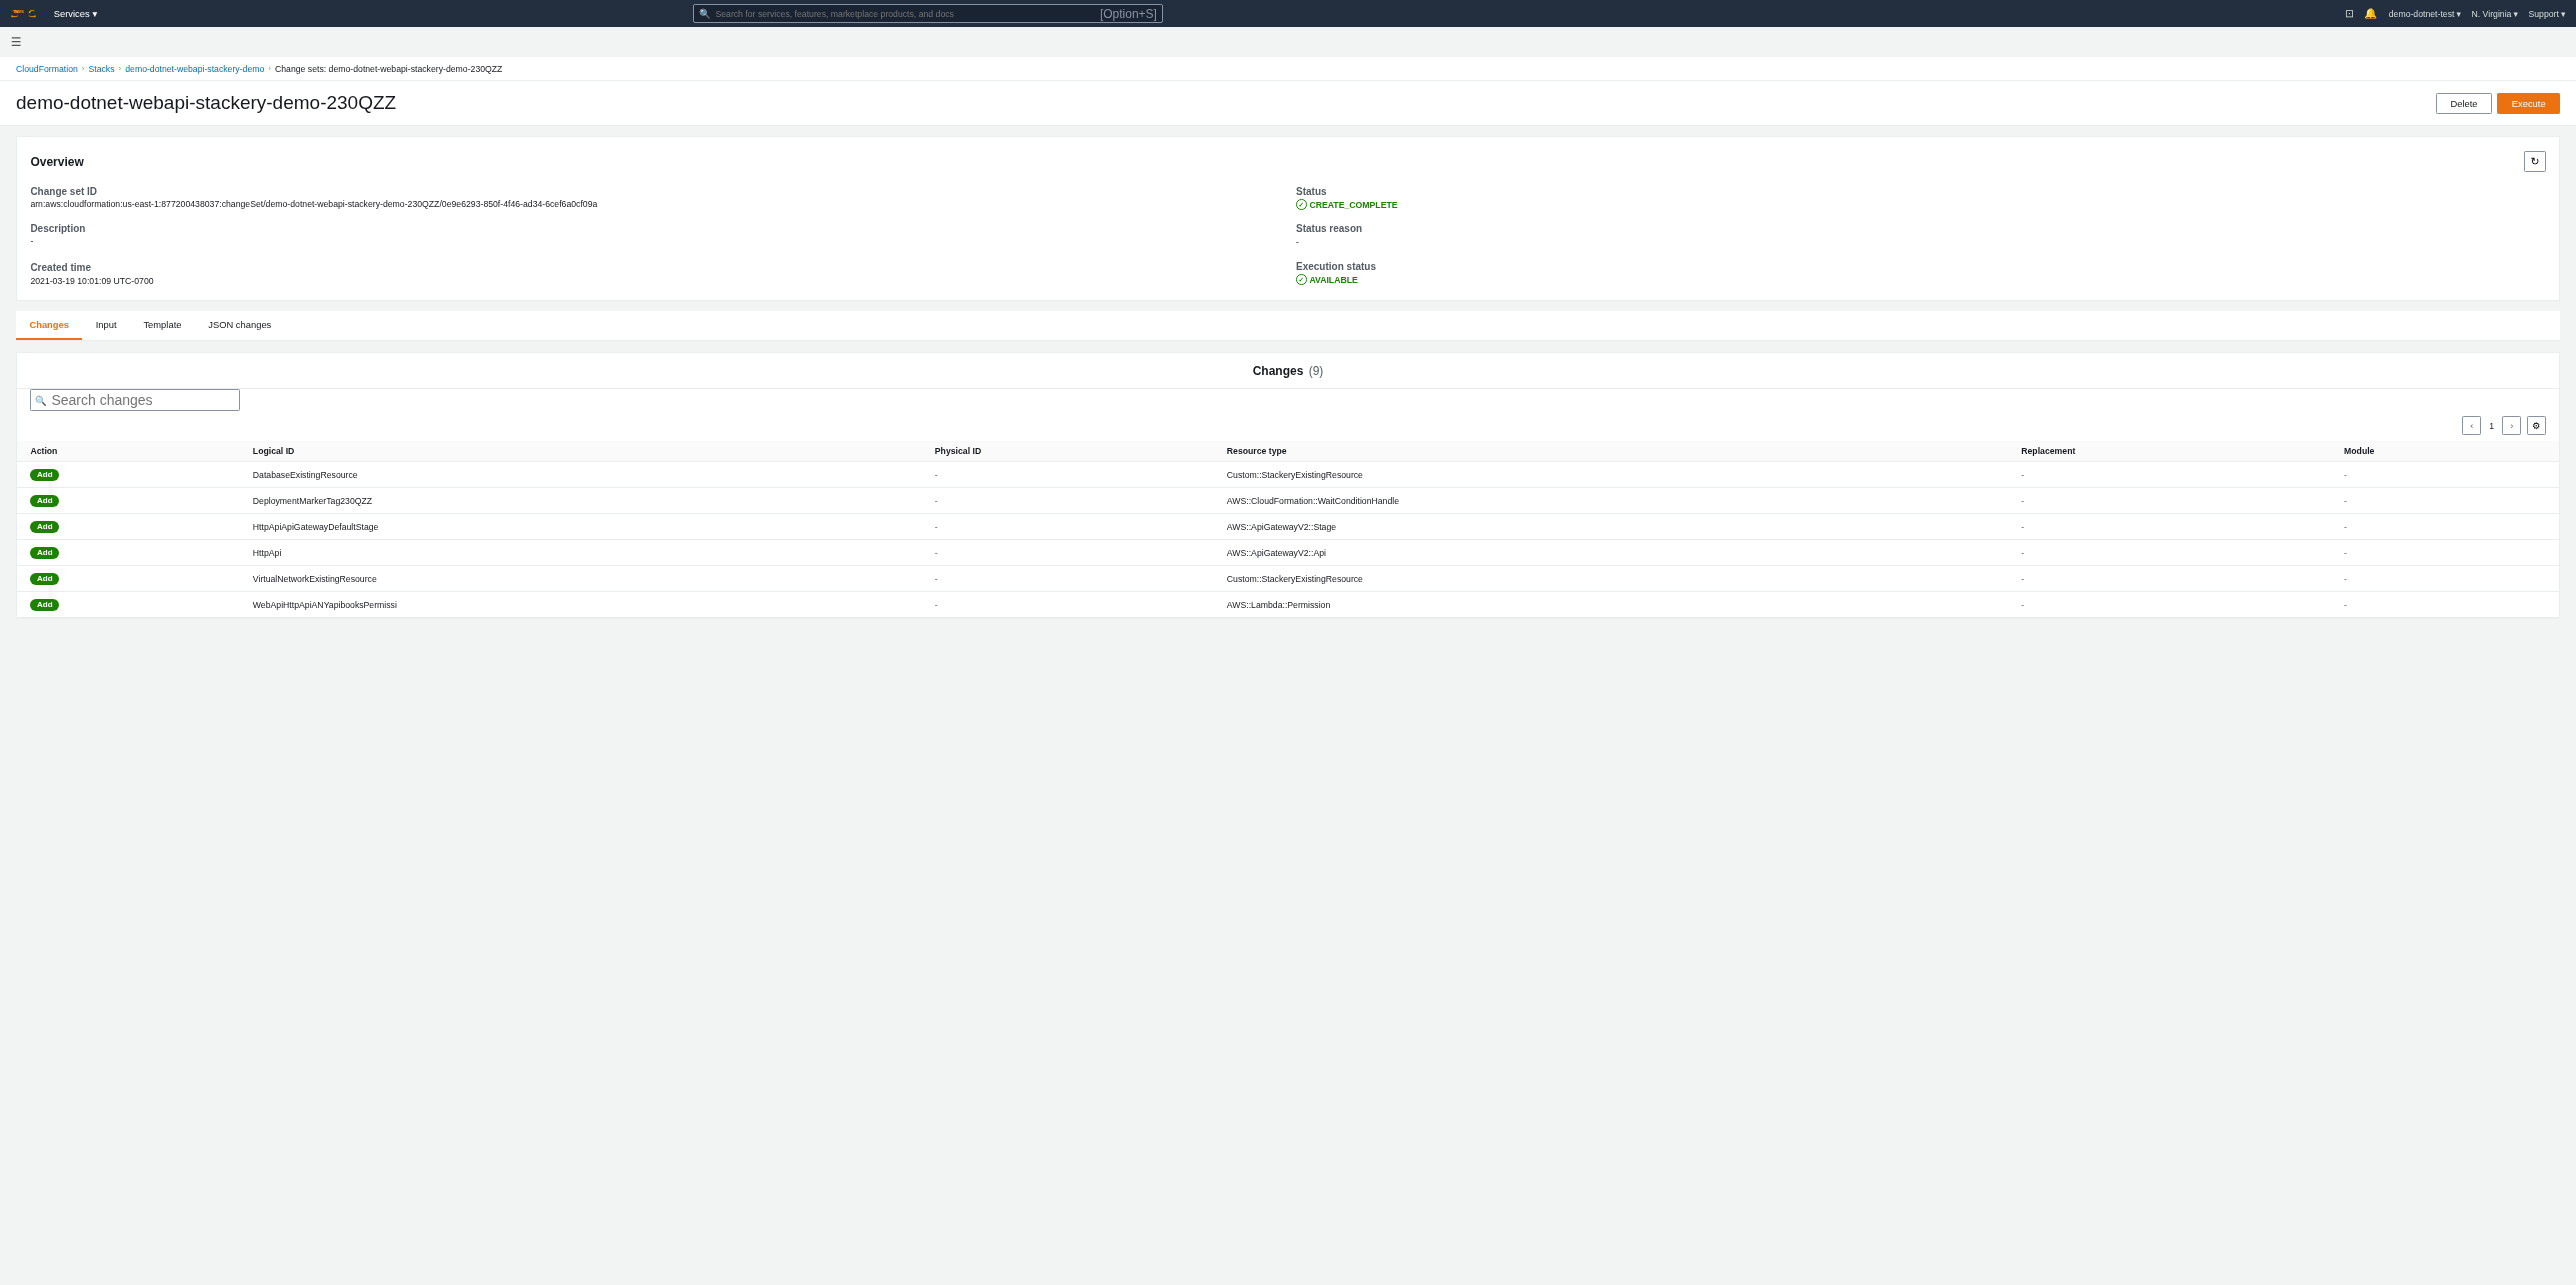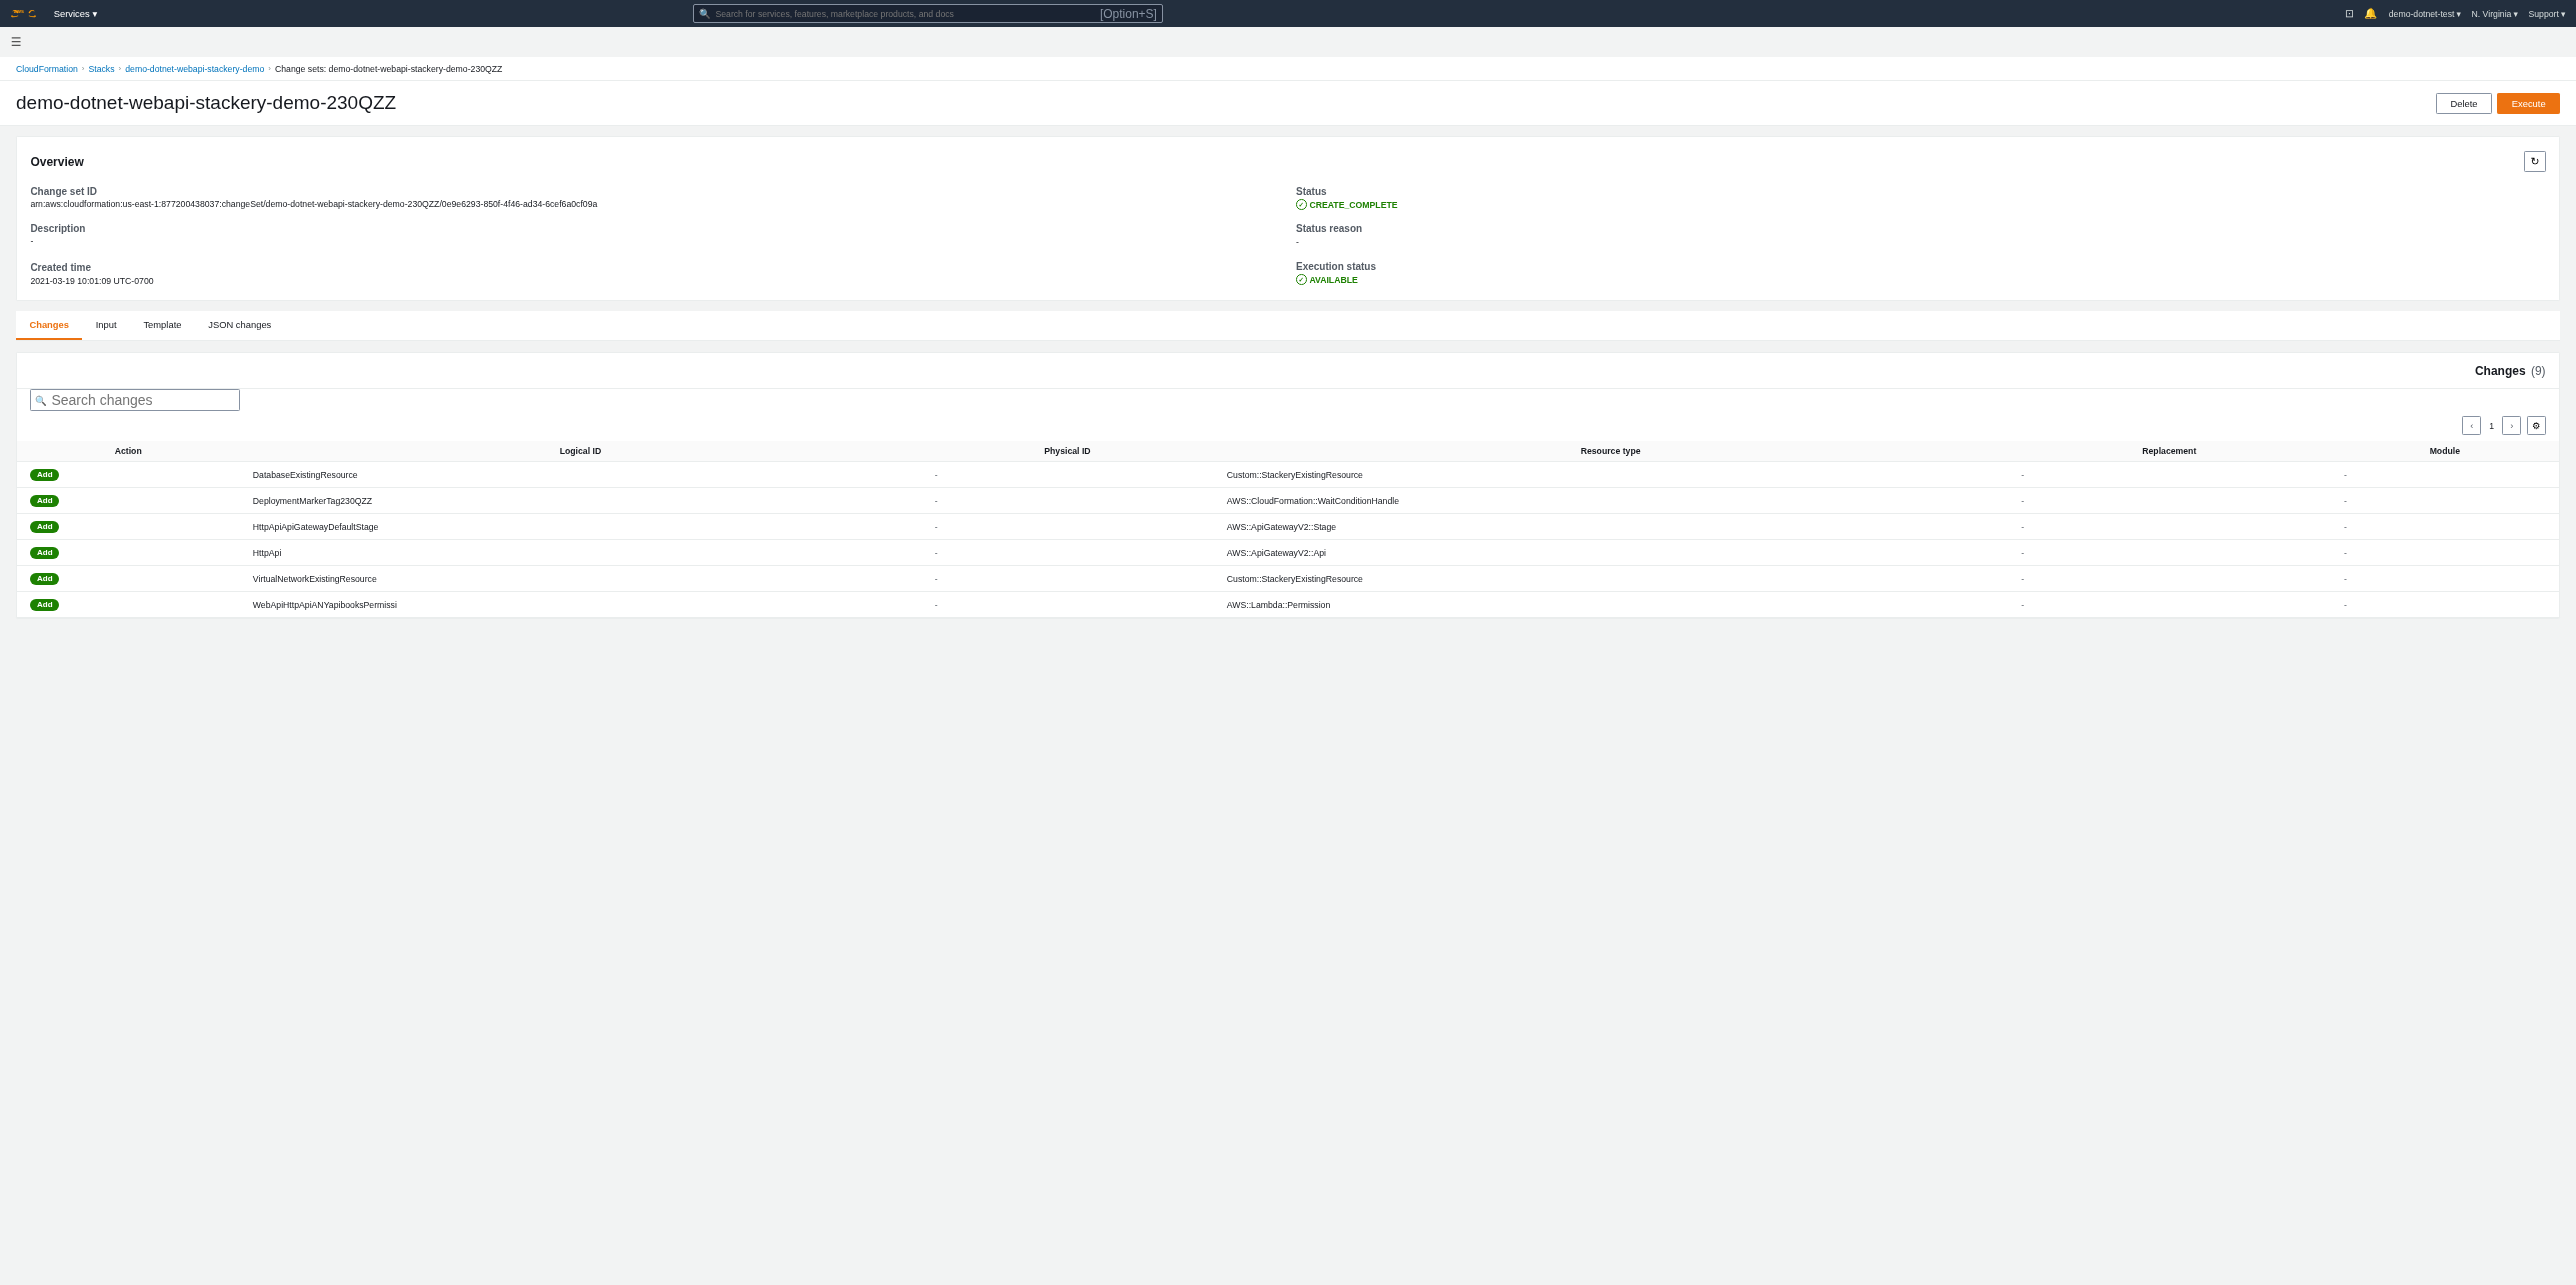--- a/index.html
+++ b/index.html
@@ -251,21 +251,21 @@
       background: #fff;
       margin: 10.7px 16px;
       border: 0.7px solid #eaeded;
       border-radius: 1.3px;
     }
     .changes-header {
       padding: 10.7px 13.4px;
       border-bottom: 0.7px solid #eaeded;
       display: flex;
       align-items: center;
-      justify-content: flex-end;
+      justify-content: center;
     }
     .search-changes-input {
       flex: 1;
       height: 21.5px;
       border: 0.7px solid #8792a2;
       border-radius: 1.3px;
       padding: 0 6.7px 0 20px;
       font-size: 14px;
       background: #fff;
     }
@@ -323,21 +323,21 @@
       align-items: center;
       justify-content: center;
     }
 
     
     .changes-table {
       width: 100%;
       border-collapse: collapse;
     }
     .changes-table th {
-      text-align: center;
+      text-align: left;
       padding: 5.4px 13.4px;
       font-size: 8.7px;
       font-weight: 600;
       color: #16191f;
       border-bottom: 1.3px solid #eaeded;
       background: #fafafa;
     }
     .changes-table td {
       padding: 6.7px 13.4px;
       font-size: 8.7px;

